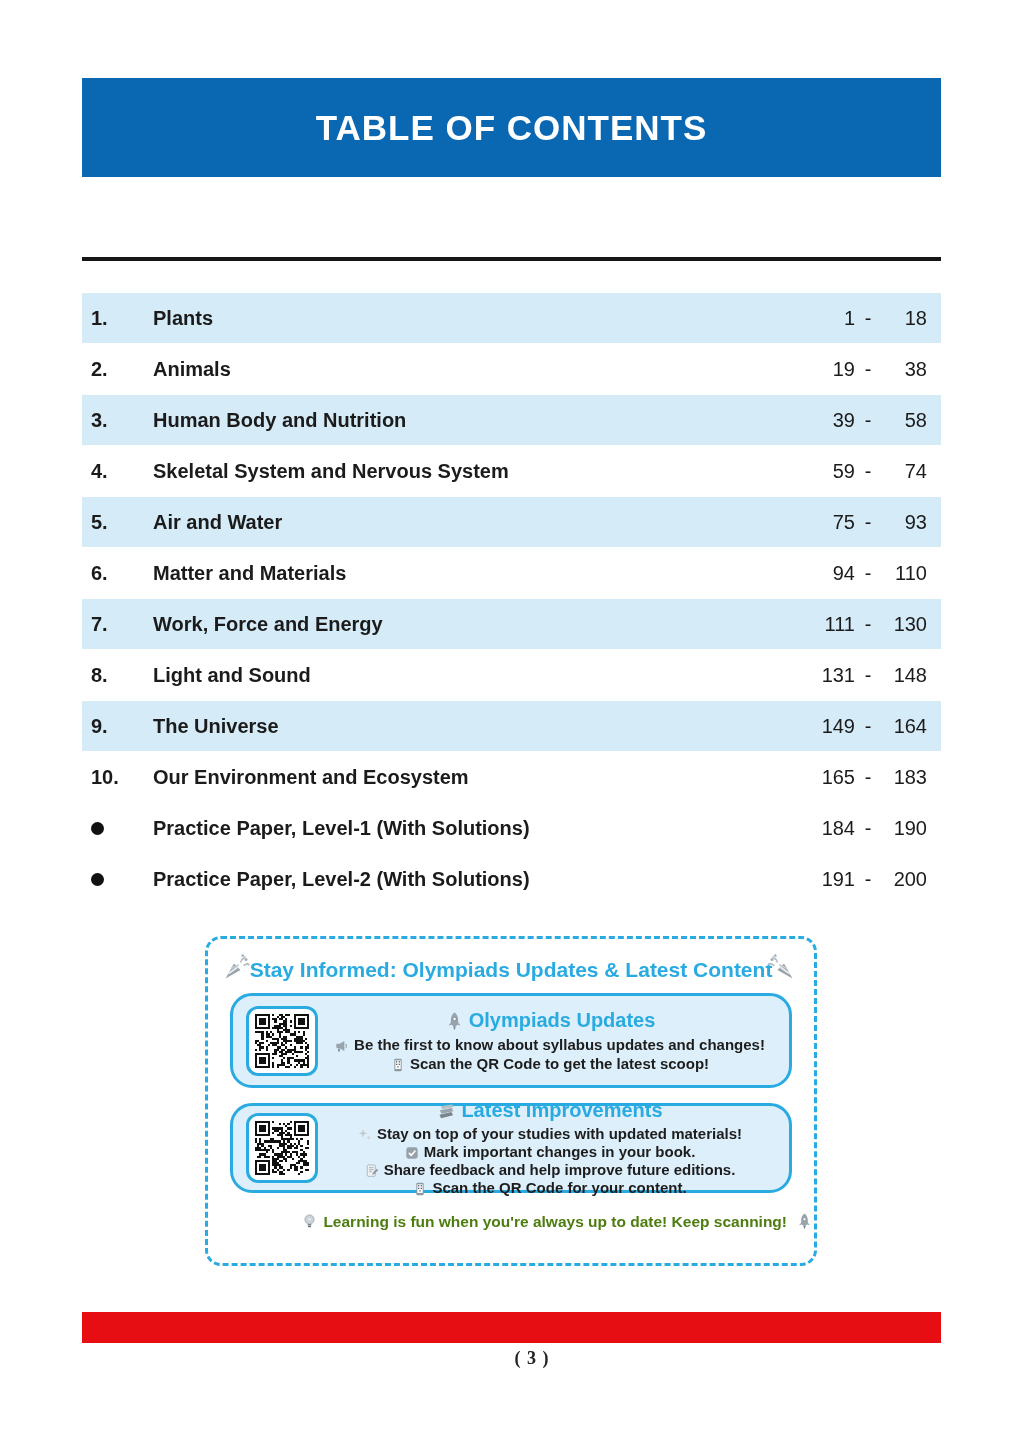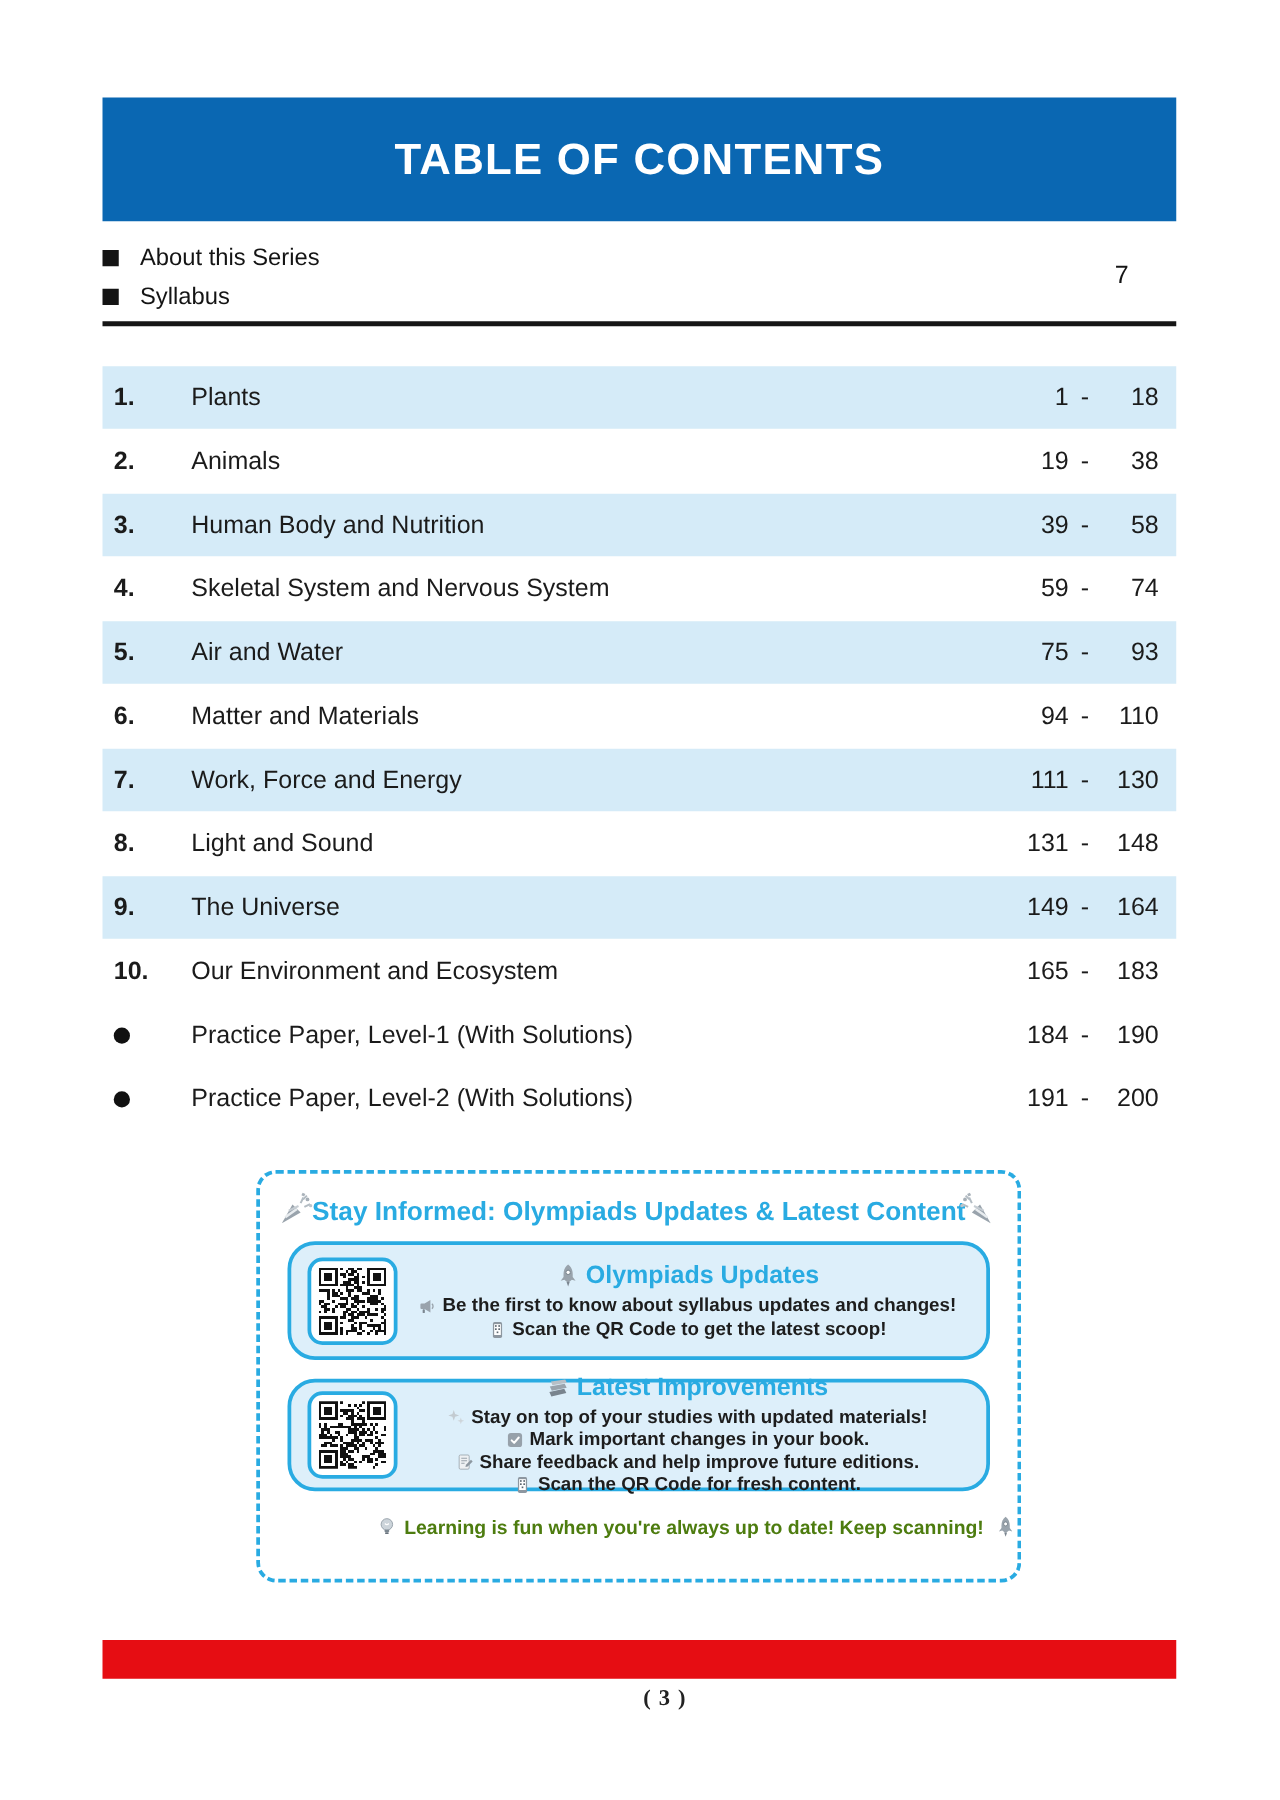--- a/index.html
+++ b/index.html
@@ -19,21 +19,21 @@
   .pageref{position:absolute;right:38px;top:18px;font-size:20px;color:#141414;}
   .rule{position:absolute;left:82px;top:257px;width:859px;height:4px;background:#161616;}
 
   
   .toc{position:absolute;left:82px;top:293px;width:859px;}
   .toc-row{display:flex;align-items:center;height:50px;margin-bottom:1px;
            font-size:20px;color:#1b1b1b;padding-right:14px;box-sizing:border-box;}
   .toc-row.shaded{background:#d5ebf8;}
   .toc-num{width:46px;padding-left:9px;font-weight:bold;flex:0 0 46px;display:flex;align-items:center;}
   .dot-bullet{width:13px;height:13px;border-radius:50%;background:#111;}
-  .toc-title{flex:1;padding-left:16px;}
+  .toc-title{flex:1;padding-left:16px;font-weight:bold;}
   .pg-start{width:50px;text-align:right;}
   .pg-dash{width:26px;text-align:center;}
   .pg-end{width:46px;text-align:right;}
 
   
   .promo{position:absolute;left:205px;top:936px;width:612px;height:330px;box-sizing:border-box;
          border:3.5px dashed #29abe2;border-radius:16px;background:#fff;}
   .promo-title{position:relative;margin-top:14px;text-align:center;
                font-size:21px;font-weight:bold;color:#29abe2;height:34px;line-height:34px;}
   .popper-left{position:absolute;left:13px;top:-2px;}
@@ -68,33 +68,20 @@
 </style>
 </head>
 <body>
 
 <div class="page">
 
   <header class="titlebar">
     <h1>TABLE OF CONTENTS</h1>
   </header>
 
-  <section class="front">
-    <div id="front-items">
-        <div class="fm-row">
-          <span class="sq-bullet"></span>
-          <span class="fm-label">About this Series</span>
-        </div>
-        <div class="fm-row">
-          <span class="sq-bullet"></span>
-          <span class="fm-label">Syllabus</span>
-        </div>
-      </div>
-    <div class="pageref">7</div>
-  </section>
 
   <div class="rule"></div>
 
   <section class="toc" id="toc-rows">
       <div class="toc-row shaded">
         <span class="toc-num">1.</span>
         <span class="toc-title">Plants</span>
         <span class="pg-start">1</span>
         <span class="pg-dash">-</span>
         <span class="pg-end">18</span>
@@ -682,21 +669,21 @@
                   <path d="M13.2 14.8l6-6 2 2-6 6-2.7.7z" fill="#8d97a0"></path>
                 </svg></span><span class="seg">Share feedback and help improve future editions.</span></div>
             <div class="card-line"><span class="icon ic15"><svg viewBox="0 0 24 24">
                   <rect x="6.5" y="2.5" width="11" height="19" rx="2" fill="#8d97a0"></rect>
                   <rect x="8" y="5" width="8" height="13" fill="#fff"></rect>
                   <rect x="9" y="6.2" width="2" height="2" fill="#5c666f"></rect>
                   <rect x="13" y="6.2" width="2" height="2" fill="#5c666f"></rect>
                   <rect x="9" y="10" width="2" height="2" fill="#5c666f"></rect>
                   <rect x="13" y="10" width="2" height="2" fill="#5c666f"></rect>
                   <rect x="11" y="13.8" width="2" height="2" fill="#5c666f"></rect>
-                </svg></span><span class="seg bold">Scan the QR Code</span><span class="seg"> for fresh content.</span></div>
+                </svg></span><span class="seg bold">Scan the QR Code</span><span class="seg"> for your content.</span></div>
           </div>
         </div>
       </div>
     <div class="promo-footer">
       <span class="icon ic18"><svg viewBox="0 0 24 24">
             <circle cx="12" cy="9.5" r="5.8" fill="#ccd4da" stroke="#99a3ac"></circle>
             <path d="M10 8.6q2 2.2 4 0" stroke="#fff" stroke-width="1.2" fill="none"></path>
             <rect x="9.6" y="15" width="4.8" height="2.2" rx=".8" fill="#7b8690"></rect>
             <rect x="10.1" y="17.5" width="3.8" height="1.8" rx=".8" fill="#67717b"></rect>
           </svg></span><span class="seg">Learning is fun when you're always up to date! Keep scanning!</span><span class="icon ic18" style="margin:0 0 0 8px"><svg viewBox="0 0 24 24">

